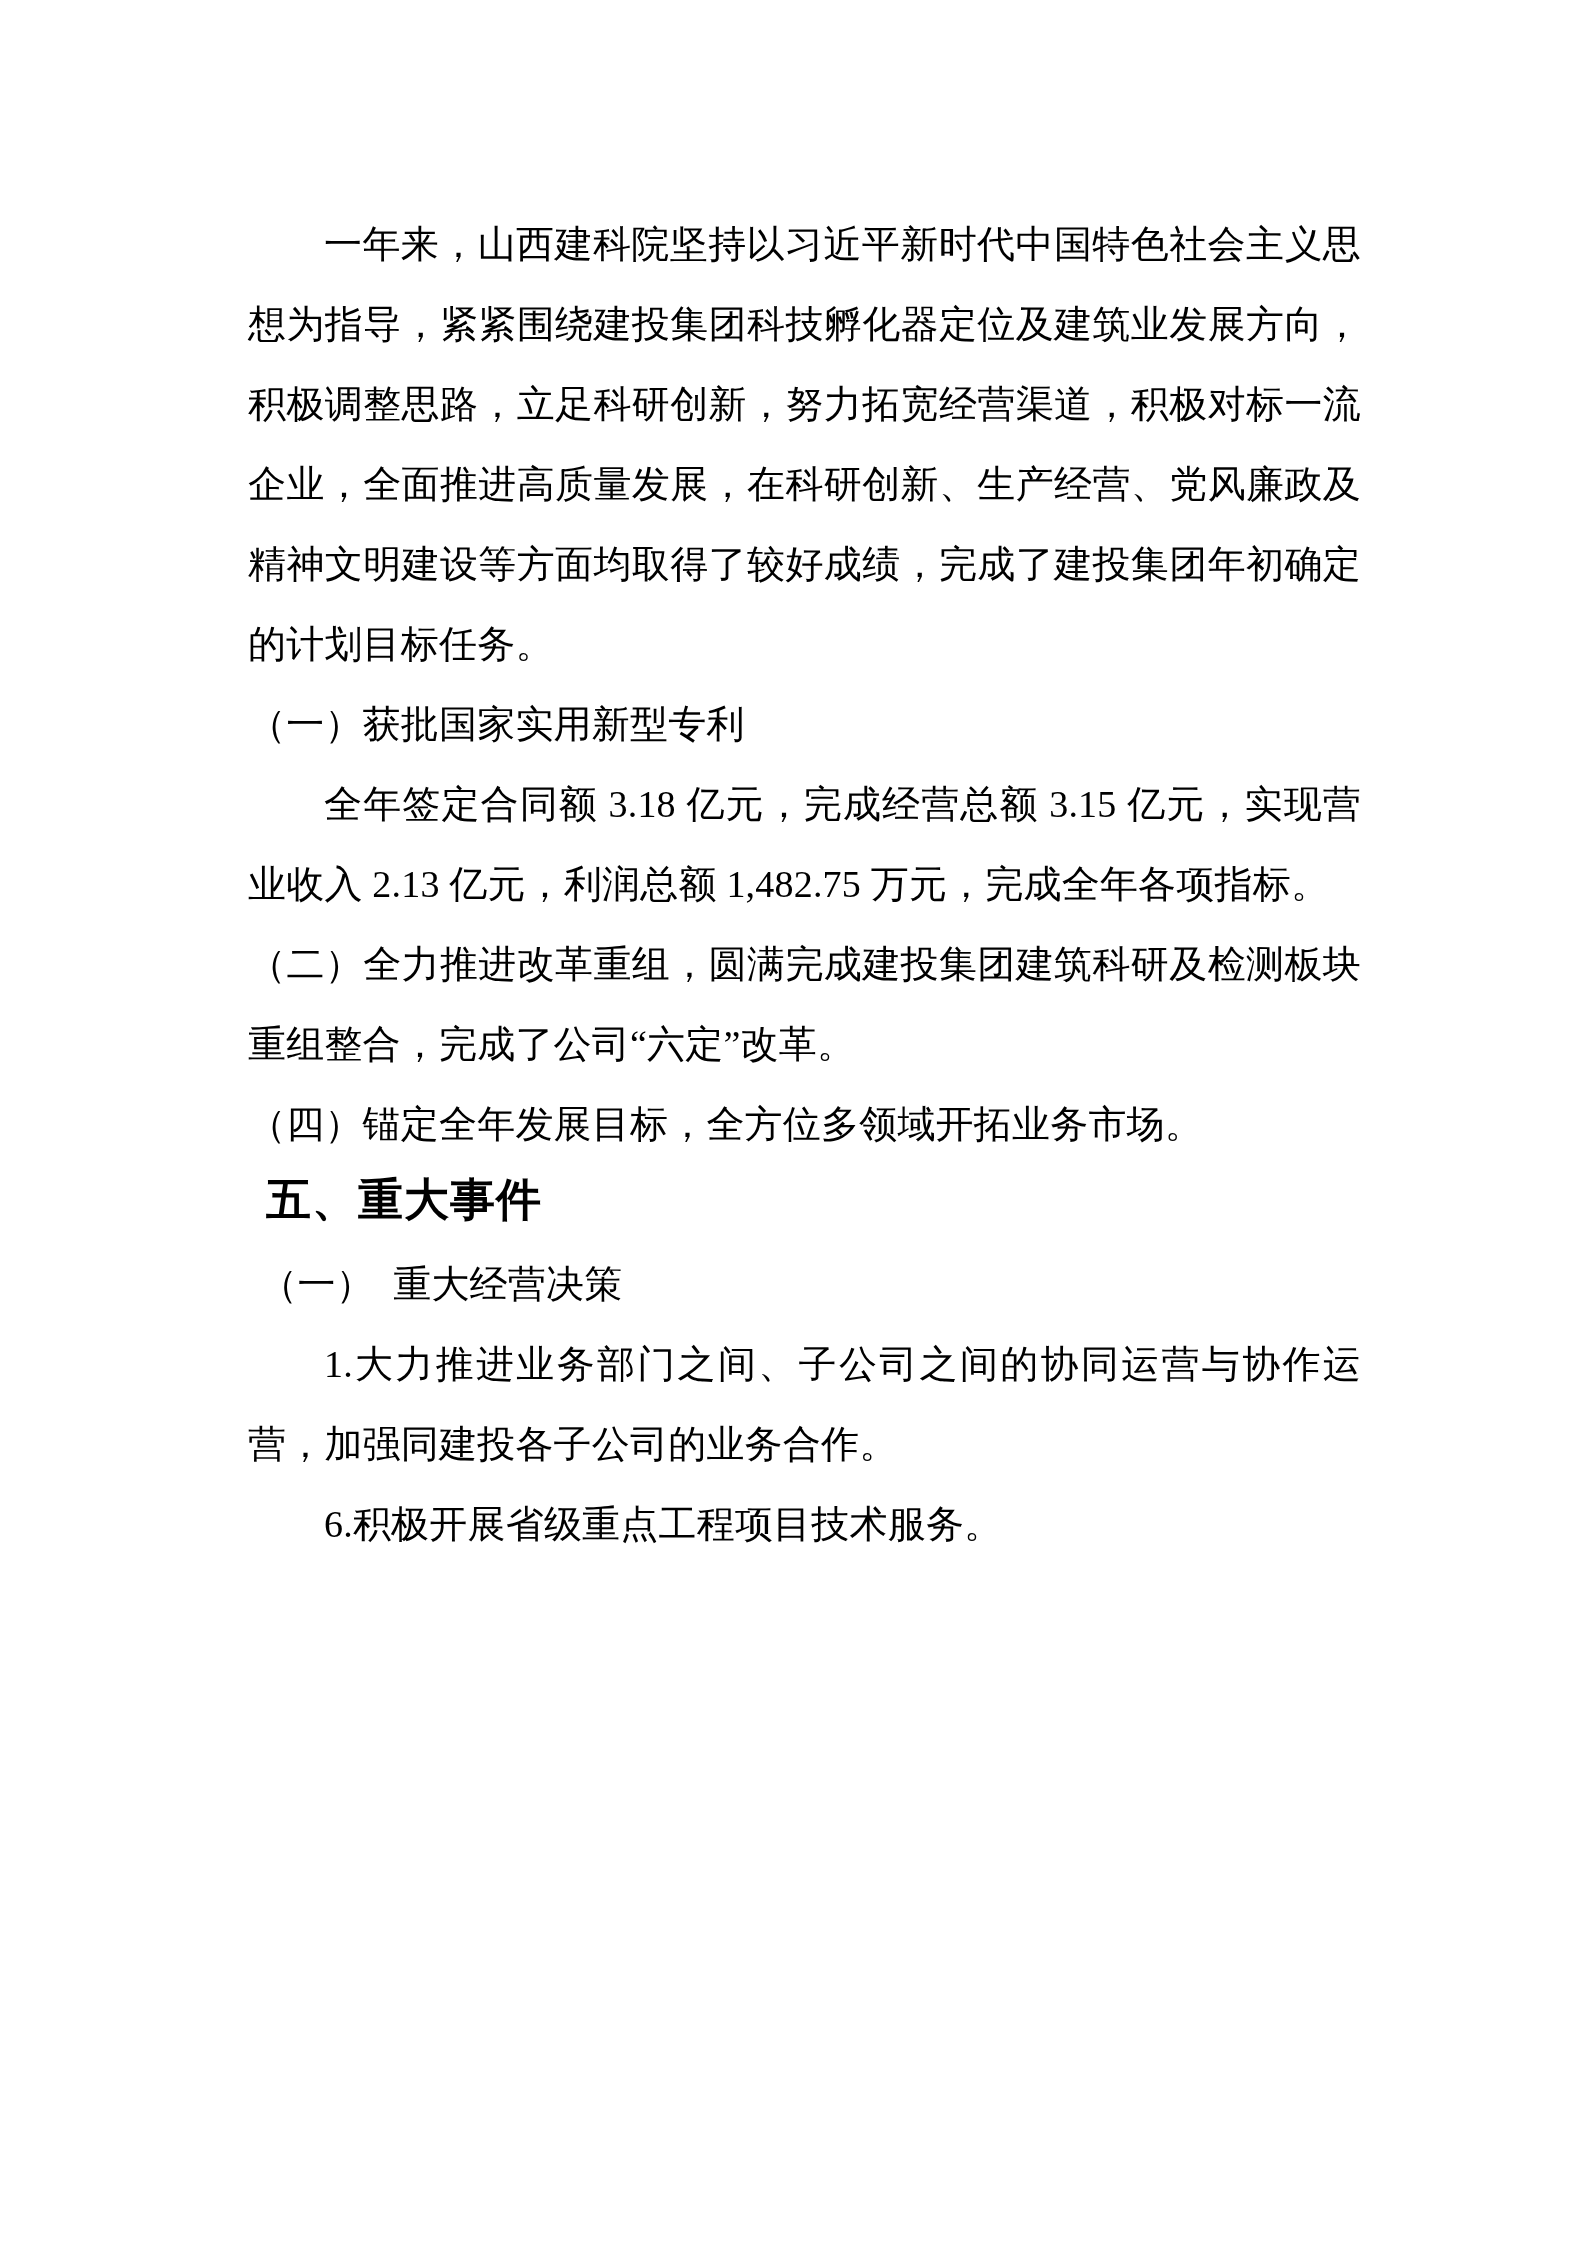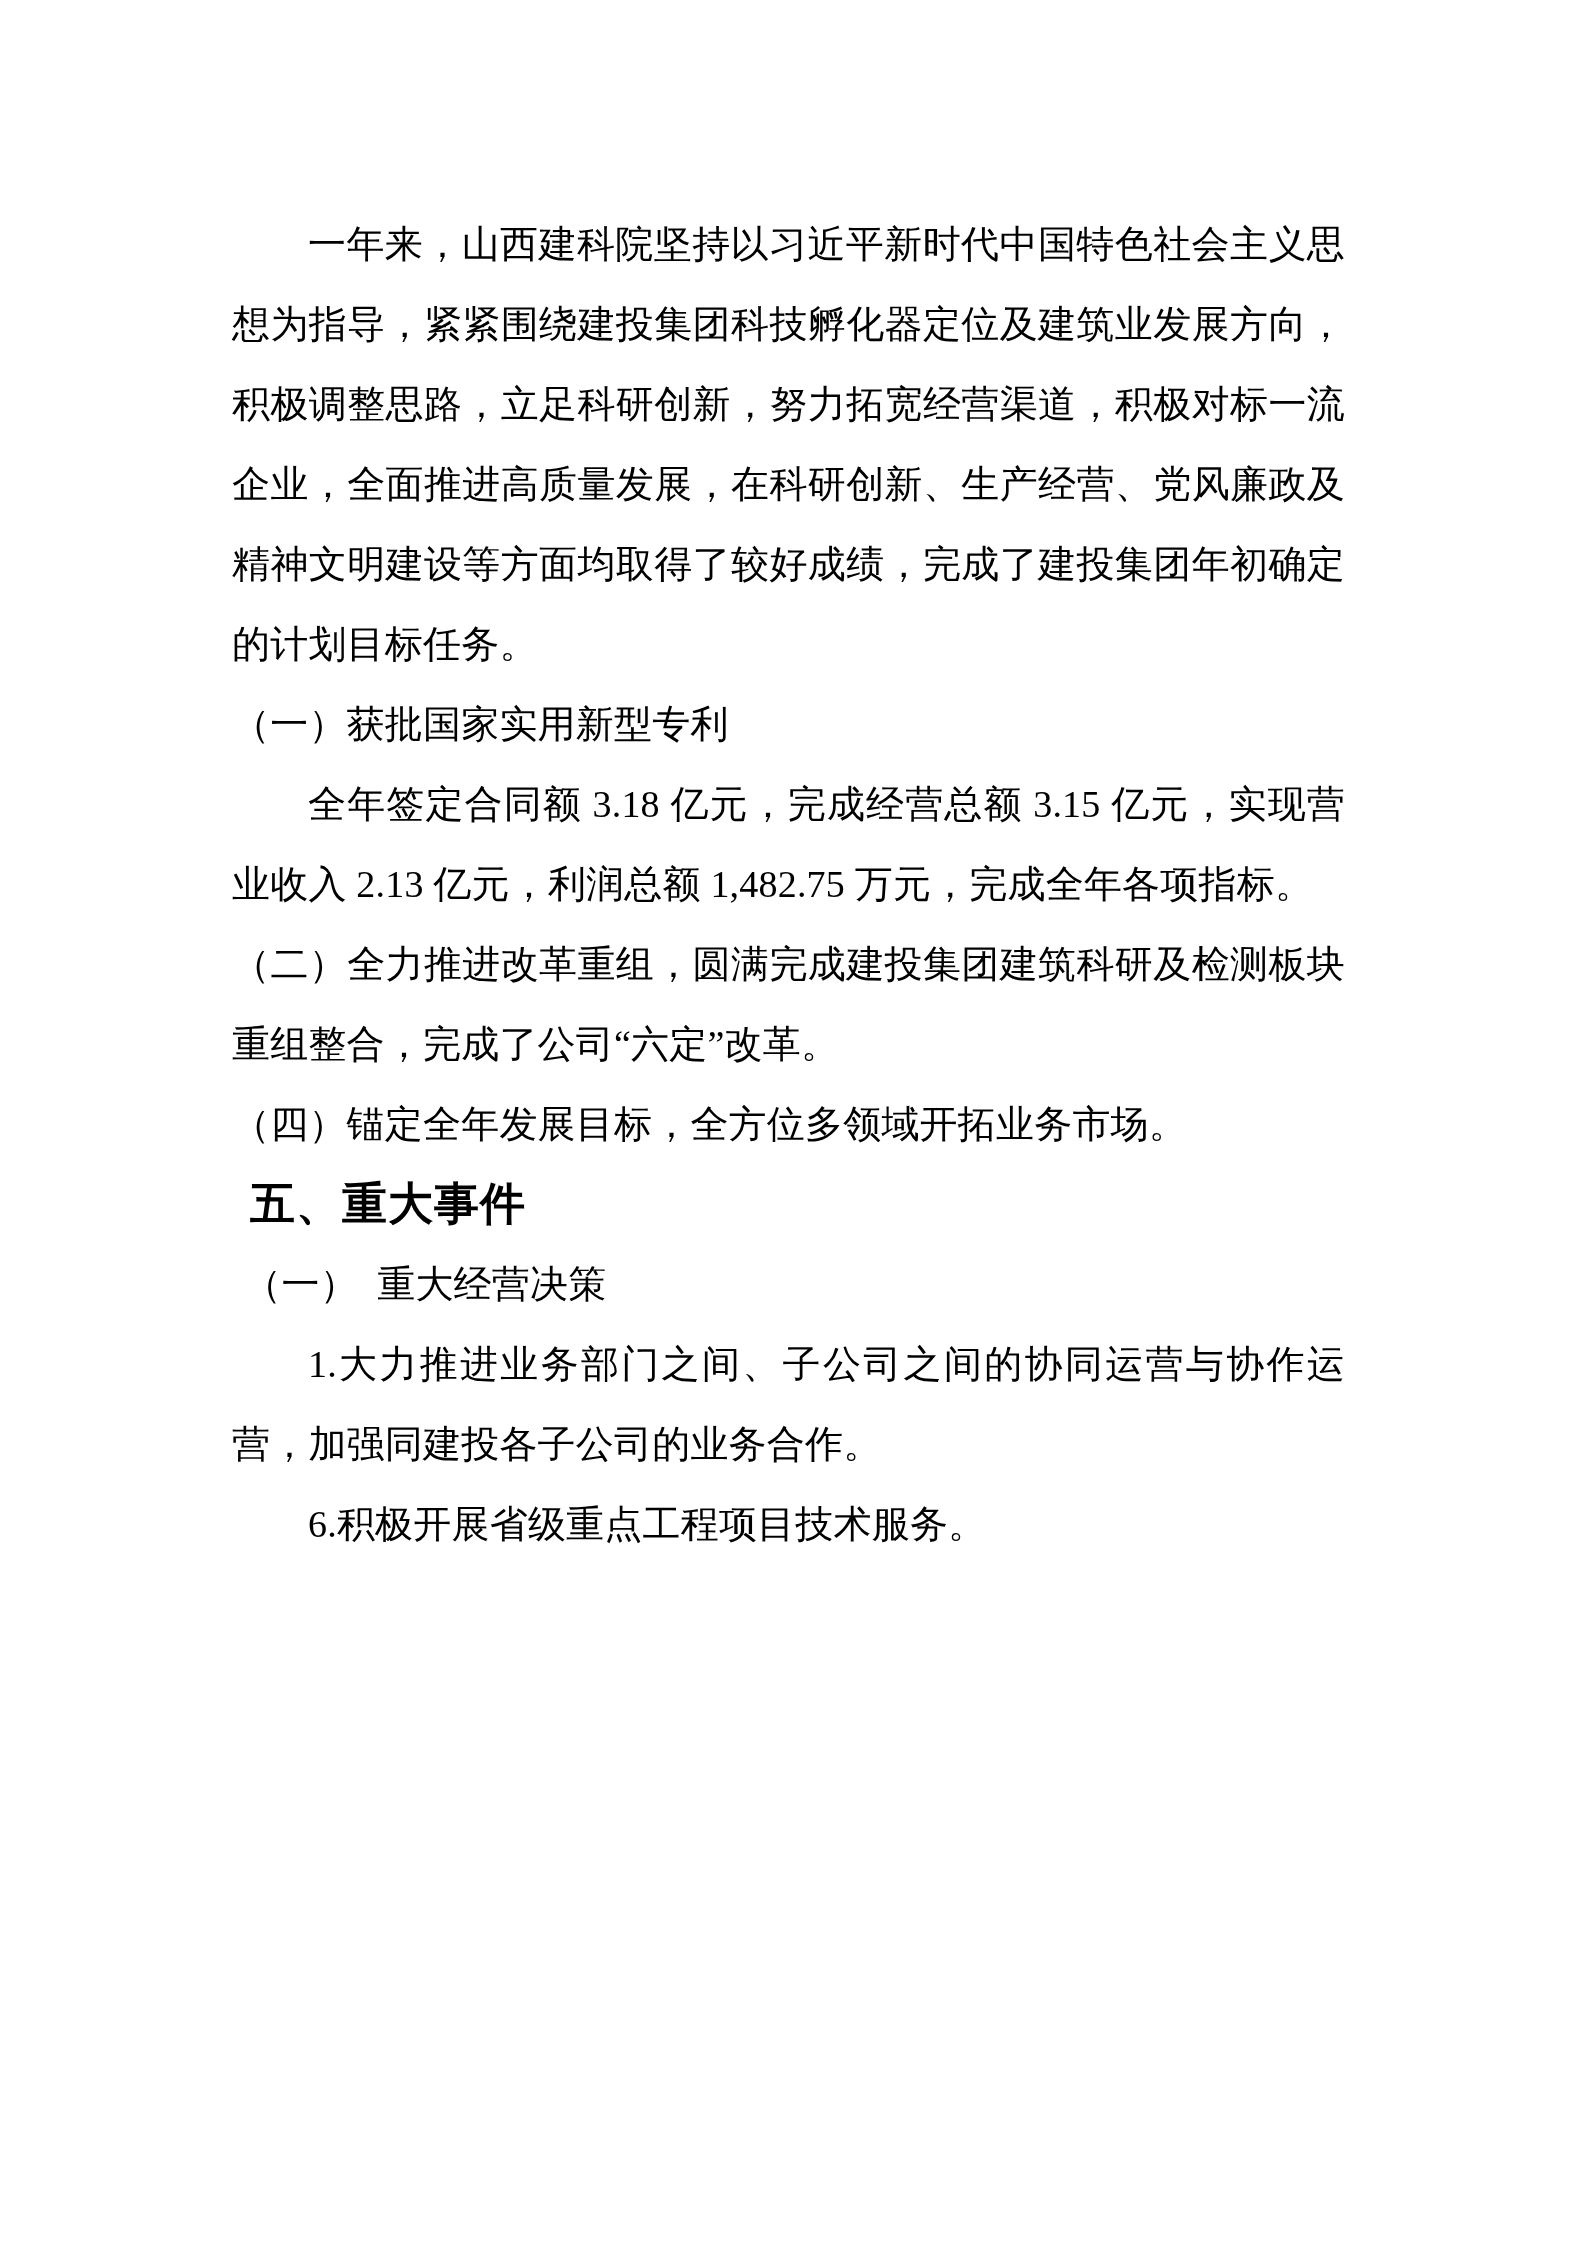--- a/index.html
+++ b/index.html
@@ -9,34 +9,34 @@
     width: 1587px;
     height: 2245px;
     margin: 0 auto;
     background: #ffffff;
     overflow: hidden;
     font-family: "Liberation Serif", "DejaVu Serif", serif;
     color: #000000;
   }
   .doc-body {
     position: absolute;
-    left: 232px;
+    left: 248px;
     top: 204px;
     width: 1113px;
     font-size: 38px;
     line-height: 80px;
     text-align: justify;
     letter-spacing: 0.2px;
   }
   .doc-body p { margin: 0; }
   .p-indent { text-indent: 2em; }
   .p-flush  { text-indent: 0; }
   .p-half   { text-indent: 0.3em; }
   .doc-heading {
-    font-family: Liberation Sans, sans-serif;
+    font-family: Liberation Mono, monospace;
     font-weight: bold;
     font-size: 45px;
     line-height: 80px;
     text-indent: 0.4em;
     text-align: left;
     letter-spacing: 1px;
   }
 </style>
 </head>
 <body>

